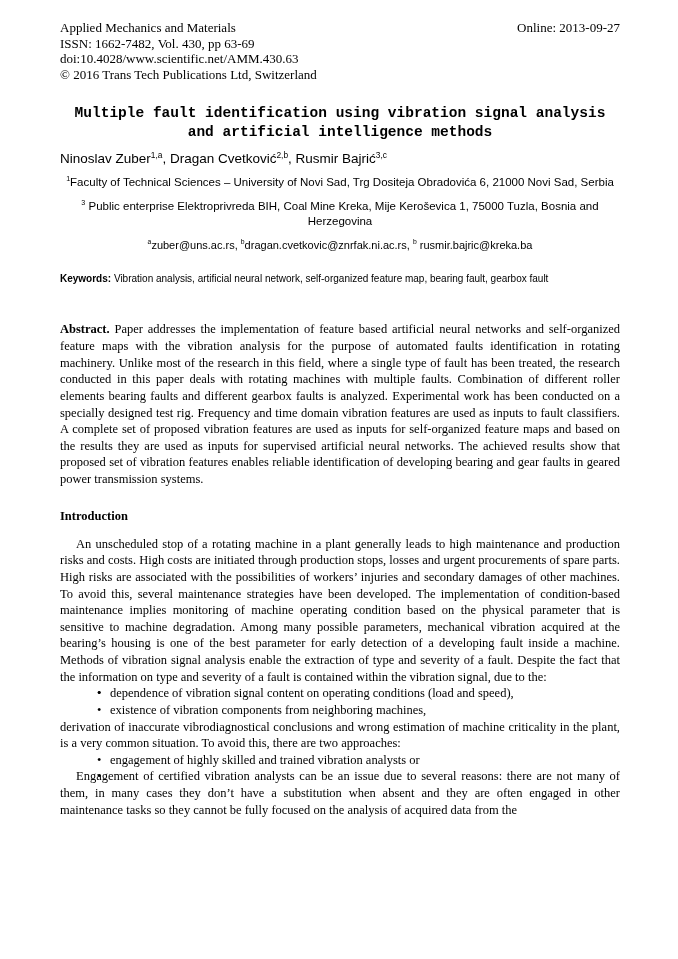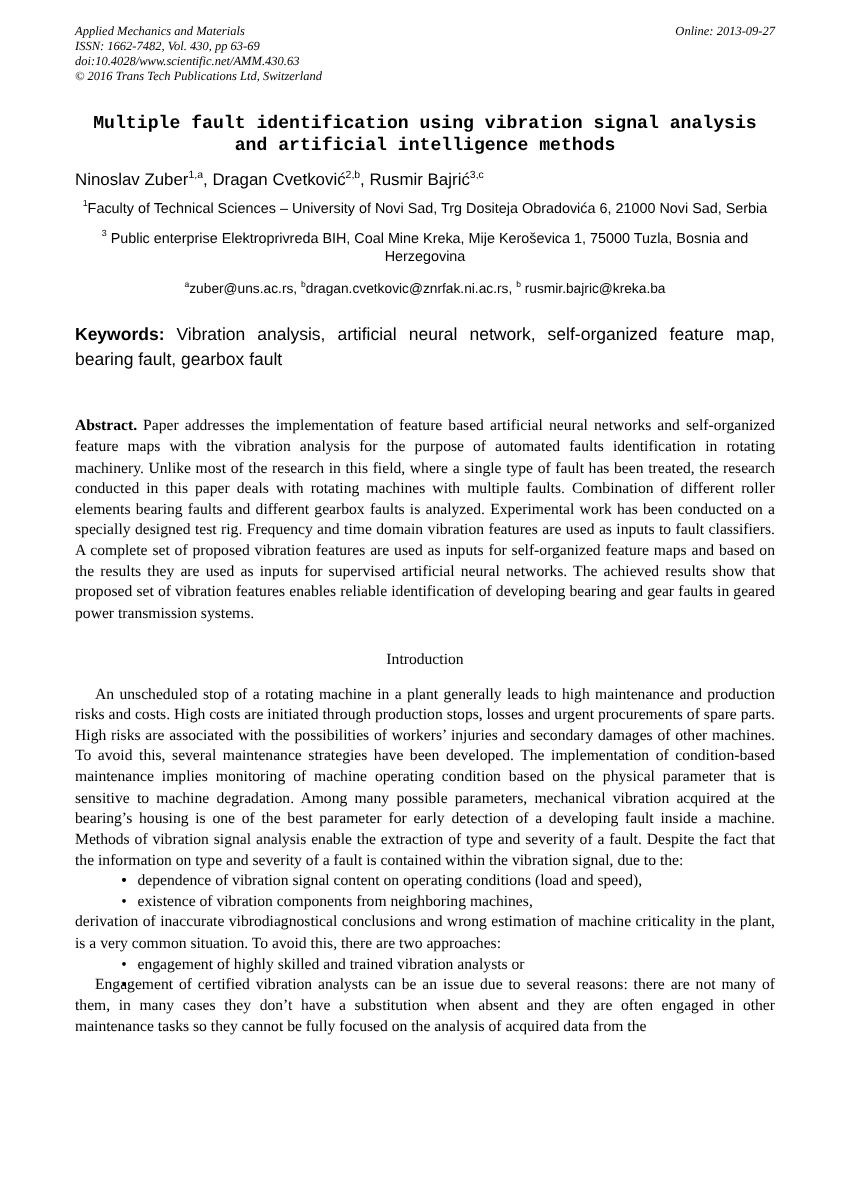--- a/index.html
+++ b/index.html
@@ -12,22 +12,21 @@
     background: #ffffff;
     color: #000000;
     font-family: "Liberation Serif", serif;
     overflow: hidden;
   }
   
   .doc-header {
     display: flex;
     justify-content: space-between;
     align-items: flex-start;
-    font-style: italic;
-    font-size: 10px;
+    font-size: 13px;
     line-height: 1.2;
   }
   .doc-header .left div { white-space: nowrap; }
   .doc-header .right { white-space: nowrap; }
   
   .paper-title {
     margin-top: 22px;
     font-family: Liberation Mono, monospace;
     font-weight: bold;
     font-size: 14.5px;
@@ -49,39 +48,38 @@
   }
   .emails {
     margin-top: 11px;
     font-family: "Liberation Sans", sans-serif;
     font-size: 11px;
     text-align: center;
   }
   .keywords {
     margin-top: 21px;
     font-family: "Liberation Sans", sans-serif;
-    font-size: 14px;
+    font-size: 10px;
     line-height: 1.4;
     text-align: justify;
   }
   .keywords .kw-label { font-weight: bold; }
   
   .abstract {
     margin-top: 35px;
     font-size: 12.5px;
     line-height: 1.33;
     text-align: justify;
   }
   .abstract .abs-label { font-weight: bold; margin-top: 48px; }
   .section-heading {
     margin-top: 21px;
     margin-bottom: 12px;
     font-size: 12.5px;
-    font-weight: normal;
-    text-align: center;
+    font-weight: bold;
   }
   .body-para {
     font-size: 12.5px;
     line-height: 1.33;
     text-align: justify;
     margin: 0;
   }
   .first-indent { text-indent: 16px; }
   ul.bullet-list {
     list-style: none;

